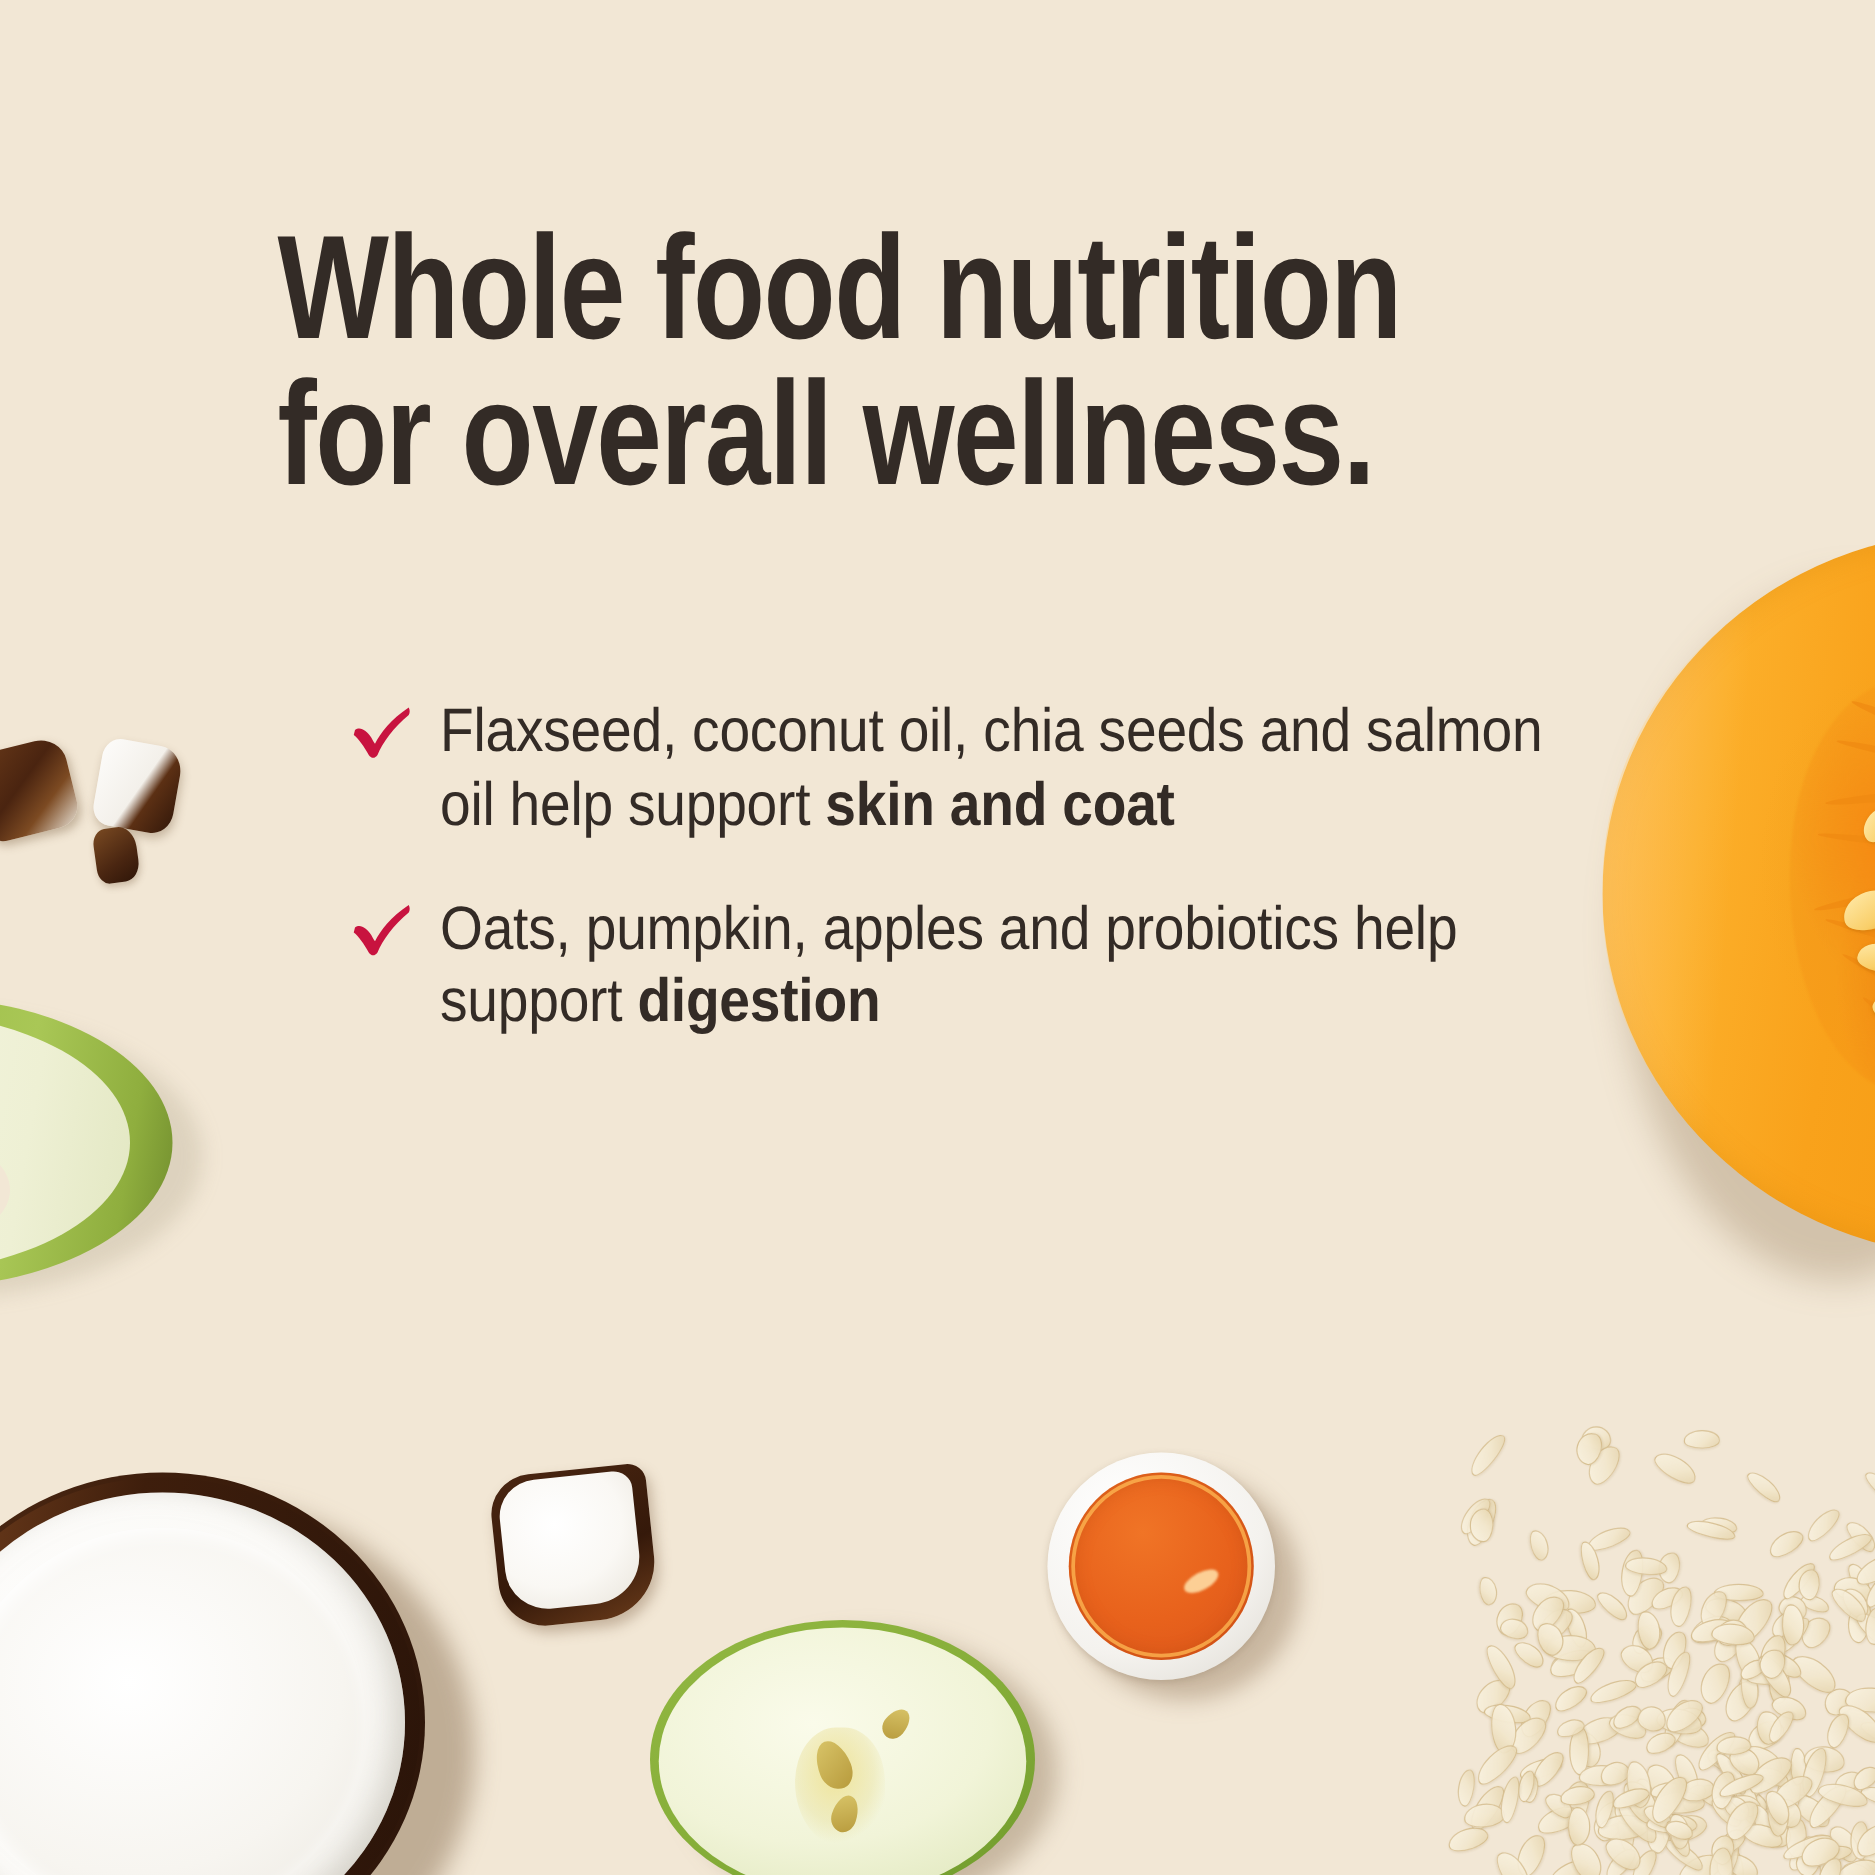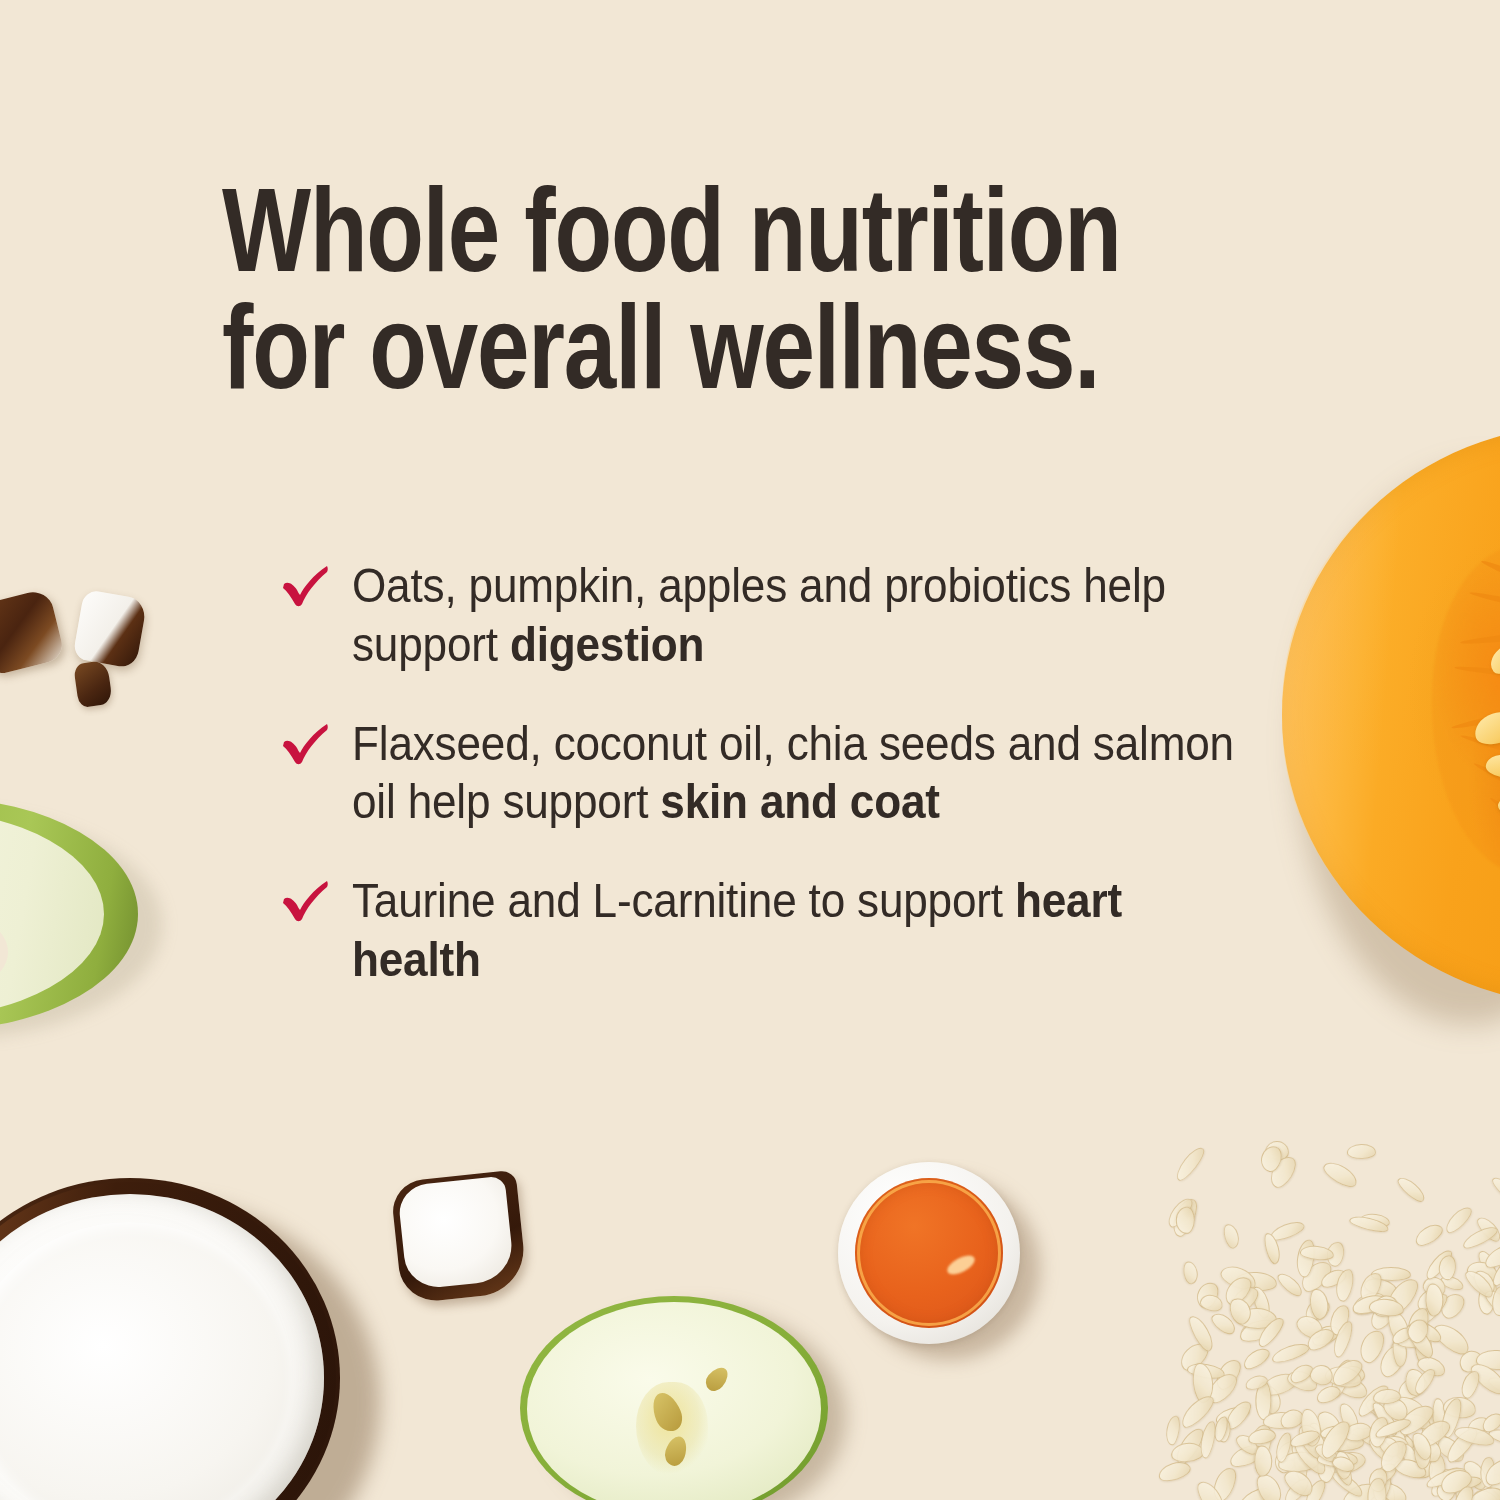--- a/index.html
+++ b/index.html
@@ -693,41 +693,31 @@
 
   <ul class="bullets" style="list-style:none;">
 
     <li class="bullet">
       <span class="check-icon">
         <svg viewBox="0 0 52 46" width="52" height="46" aria-hidden="true">
           <path d="M4 22 C8 19, 13 22, 17 28 C18 30, 19 32, 20 33 C24 25, 33 13, 47 4 C48 6, 48 8, 47 10 C35 20, 26 32, 22 42 C20 45, 17 45, 15 42 C11 35, 7 29, 3 26 Z" fill="#C8133F"></path>
         </svg>
       </span>
       <span class="bullet-text">
-        <span>Oats, pumpkin, apples and probiotics help support </span><span class="em">digestion</span>
+        <span>Flaxseed, coconut oil, chia seeds and salmon oil help support </span><span class="em">skin and coat</span>
       </span>
     </li>
 
     <li class="bullet">
       <span class="check-icon">
         <svg viewBox="0 0 52 46" width="52" height="46" aria-hidden="true">
           <path d="M4 22 C8 19, 13 22, 17 28 C18 30, 19 32, 20 33 C24 25, 33 13, 47 4 C48 6, 48 8, 47 10 C35 20, 26 32, 22 42 C20 45, 17 45, 15 42 C11 35, 7 29, 3 26 Z" fill="#C8133F"></path>
         </svg>
       </span>
       <span class="bullet-text">
-        <span>Flaxseed, coconut oil, chia seeds and salmon oil help support </span><span class="em">skin and coat</span>
+        <span>Oats, pumpkin, apples and probiotics help support </span><span class="em">digestion</span>
       </span>
     </li>
 
-    <li class="bullet">
-      <span class="check-icon">
-        <svg viewBox="0 0 52 46" width="52" height="46" aria-hidden="true">
-          <path d="M4 22 C8 19, 13 22, 17 28 C18 30, 19 32, 20 33 C24 25, 33 13, 47 4 C48 6, 48 8, 47 10 C35 20, 26 32, 22 42 C20 45, 17 45, 15 42 C11 35, 7 29, 3 26 Z" fill="#C8133F"></path>
-        </svg>
-      </span>
-      <span class="bullet-text">
-        <span>Taurine and L-carnitine to support </span><span class="em">heart health</span>
-      </span>
-    </li>
 
   </ul>
 
 </div>
 
 </body></html>

